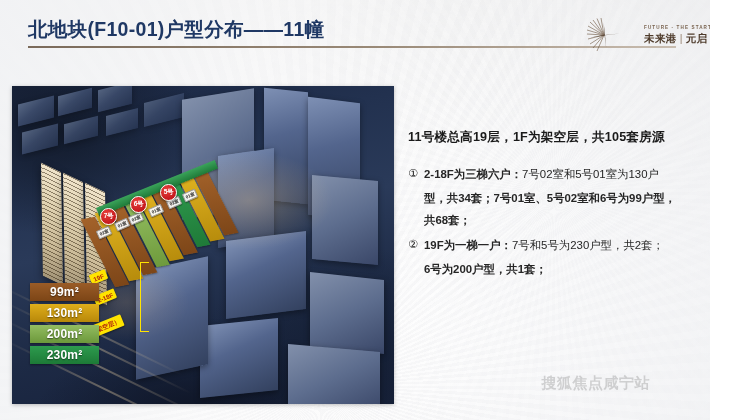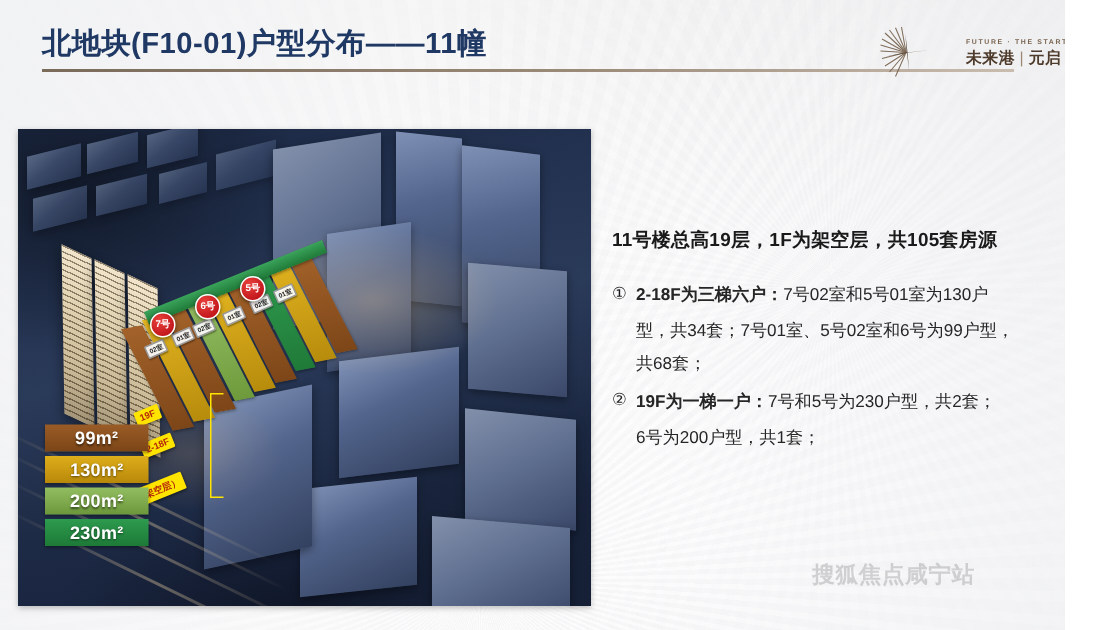--- a/index.html
+++ b/index.html
@@ -211,21 +211,21 @@
     box-shadow: 0 1px 2px rgba(0,0,0,.4);
     text-align: right;
   }
   .lg-99  { background: linear-gradient(180deg,#9a5c27 0%, #7c4516 100%); }
   .lg-130 { background: linear-gradient(180deg,#dfae1b 0%, #b8880a 100%); }
   .lg-200 { background: linear-gradient(180deg,#93bd61 0%, #6c983b 100%); }
   .lg-230 { background: linear-gradient(180deg,#2d9b4e 0%, #1d7a37 100%); }
 
   
   .body-col {
-    position: absolute; left: 408px; top: 152px; width: 310px;
+    position: absolute; left: 408px; top: 129px; width: 310px;
     color: #262626;
   }
   .head-line {
     font-size: 12.6px; font-weight: bold; color: #1a1a1a;
     letter-spacing: .2px; white-space: nowrap;
     margin-bottom: 17px;
   }
   .bullet-row {
     display: flex; align-items: flex-start;
     font-size: 11.4px; line-height: 1.95;
@@ -234,20 +234,21 @@
   .bullet-num {
     flex: 0 0 16px;
     font-size: 11px; color: #1a1a1a;
     line-height: 1.95;
   }
   .bullet-body { flex: 1 1 auto; }
   .bullet-body .bold { font-weight: bold; }
   .para-cont {
     font-size: 11.4px; line-height: 1.95;
     padding-left: 16px;
+    font-weight: bold;
   }
   .gap-sm { height: 2px; }
 
   
   .wm-faint {
     position: absolute; right: 60px; bottom: 27px;
     font-size: 15px; color: rgba(120,120,120,.30);
     letter-spacing: .5px; white-space: nowrap;
     font-weight: bold;
   }

